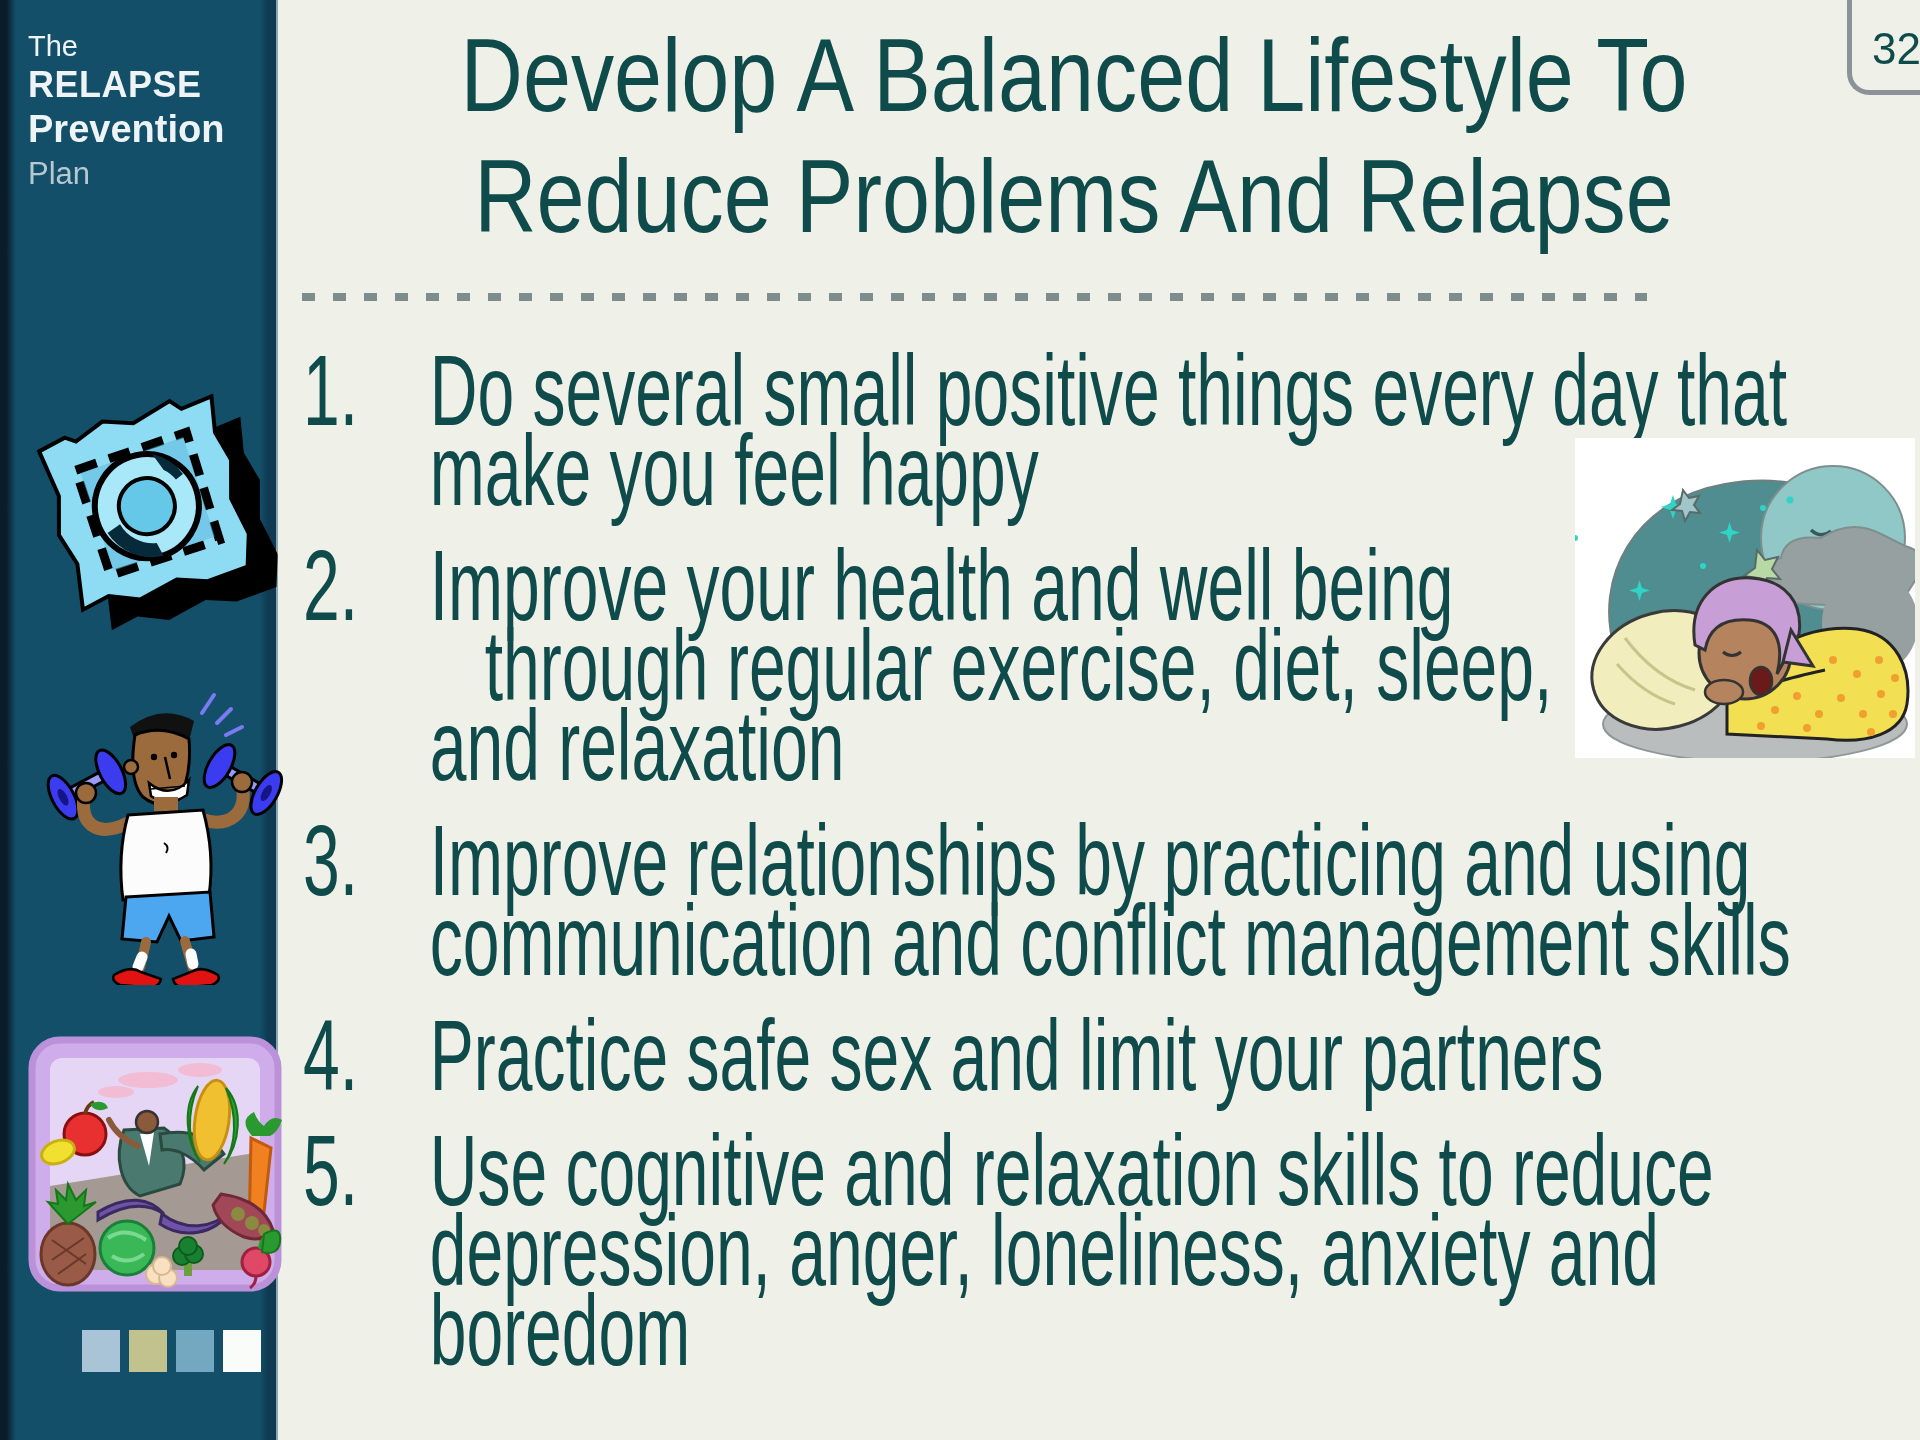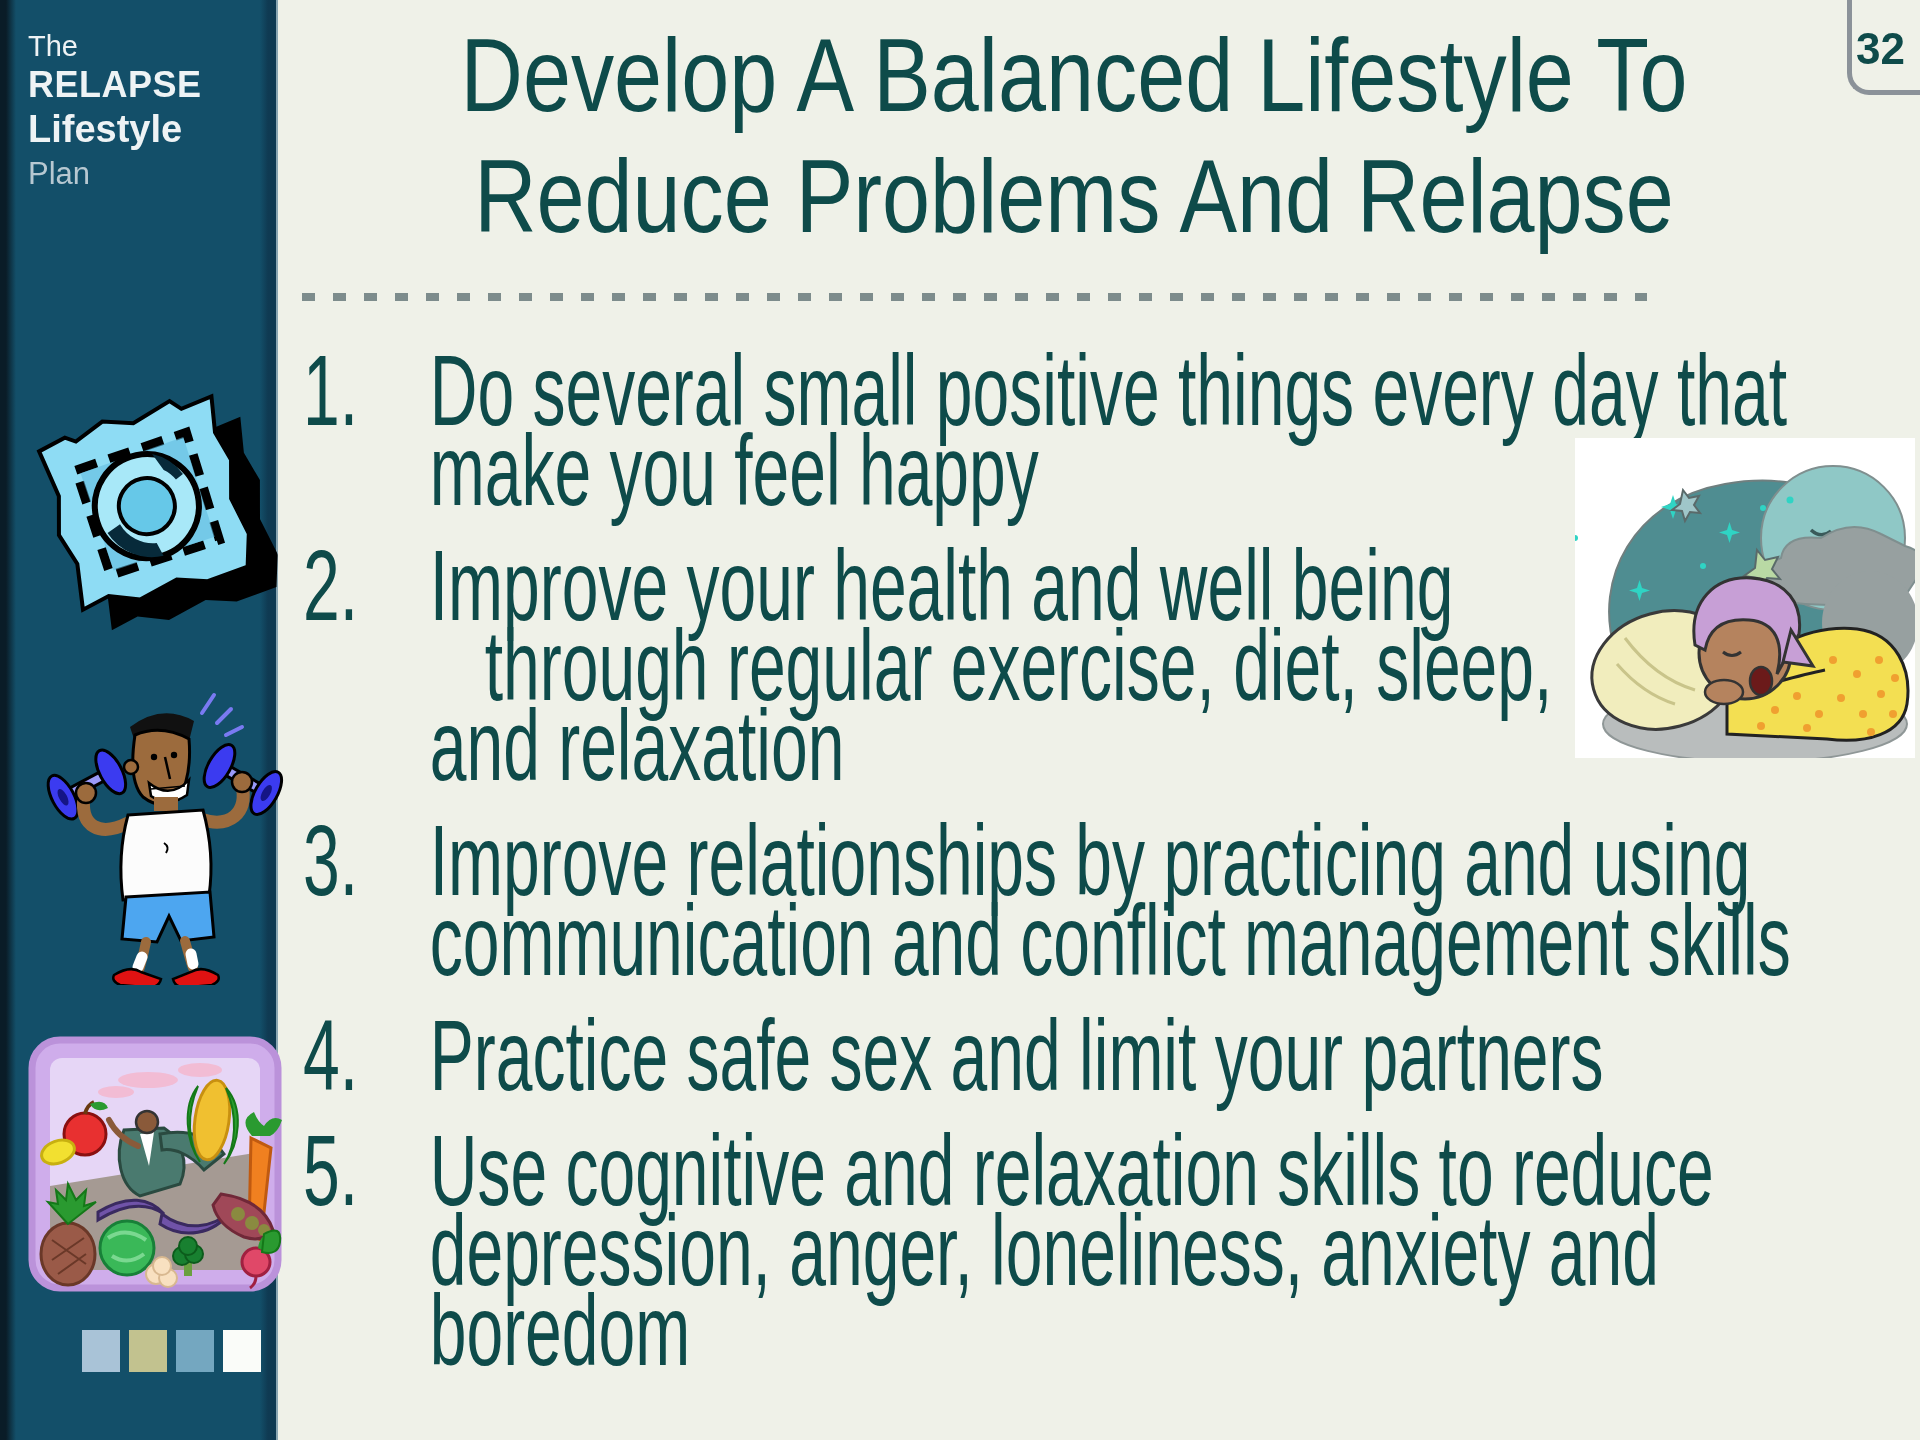--- a/index.html
+++ b/index.html
@@ -26,22 +26,22 @@
   .palette{position:absolute;left:82px;top:1330px;width:196px;height:42px;display:flex;gap:9px;}
   .palette .sq{width:38px;height:42px;}
   .sq1{background:#a9c3d7;} .sq2{background:#c2c28f;} .sq3{background:#74a7c0;} .sq4{background:#fafcf9;}
   
   .numbox{
     position:absolute;left:1847px;top:0;width:73px;height:90px;
     border-left:5px solid #8b9299;border-bottom:5px solid #8b9299;
     border-bottom-left-radius:22px;
   }
   .numbox .n{
-    position:absolute;right:20px;top:24px;
-    font-size:44px;font-weight:700;color:#0e4b4a;
+    position:absolute;right:4px;top:24px;
+    font-size:44px;font-weight:400;color:#0e4b4a;
   }
   
   .title{
     position:absolute;left:278px;top:15px;width:1592px;
     text-align:center;color:#0e4b4a;
     font-size:104px;line-height:121px;font-weight:400;
     transform:scaleX(.83);transform-origin:50% 0;
     white-space:nowrap;
   }
   
@@ -64,21 +64,21 @@
 </style>
 </head>
 <body>
 
 <div class="slide">
 
   <div class="sidebar">
     <div class="logo">
       <div class="l1">The</div>
       <div class="l2">RELAPSE</div>
-      <div class="l3">Lifestyle</div>
+      <div class="l3">Prevention</div>
       <div class="l4">Plan</div>
     </div>
 
     <div class="art art-condom">
       <svg viewBox="0 0 226 236" width="226" height="236">
         <polygon points="26,48 54,40 64,46 94,32 124,40 164,26 174,36 206,30 202,66 212,96 204,134 214,172 206,204 164,210 134,202 94,214 64,204 36,212 40,166 28,134 36,96" transform="translate(12,14)" fill="#000000"></polygon>
         <polygon points="14,36 42,28 52,34 82,20 112,28 152,14 162,24 194,18 190,54 200,84 192,122 202,160 194,192 152,198 122,190 82,202 52,192 24,200 28,154 16,122 24,84" fill="#8edcf4" stroke="#000" stroke-width="4"></polygon>
         <polygon points="46,62 162,48 172,160 58,172" fill="none" stroke="#000" stroke-width="9" stroke-dasharray="22 13"></polygon>
         <polygon points="50,66 158,52 168,156 62,168" fill="#5fbadf" opacity="0.55"></polygon>
         <circle cx="108" cy="112" r="52" fill="#a8e8f8" stroke="#000" stroke-width="6"></circle>

